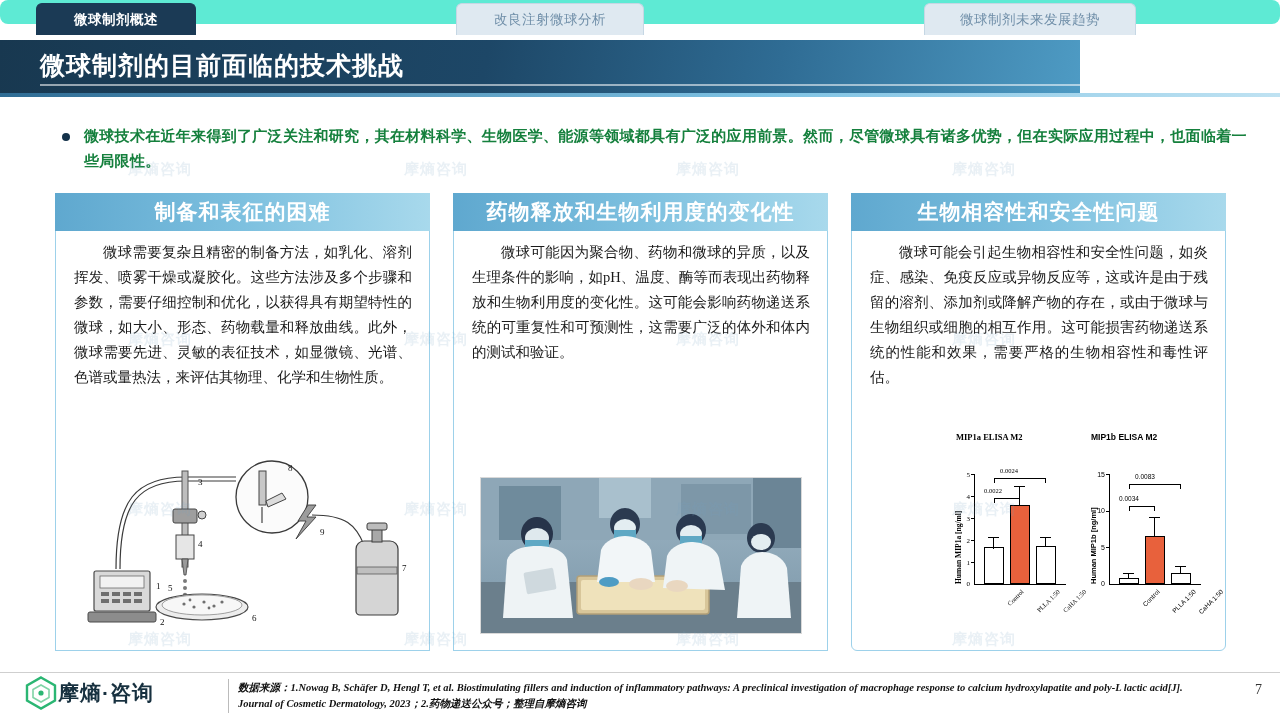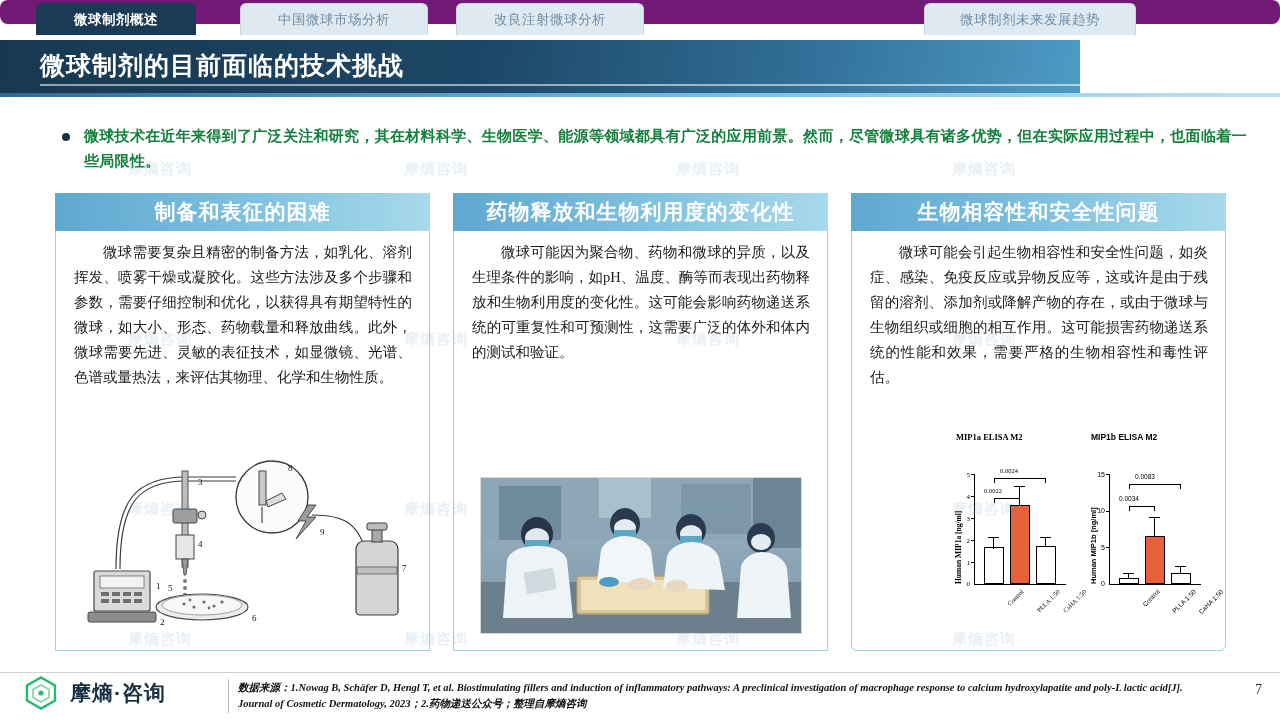--- a/index.html
+++ b/index.html
@@ -13,21 +13,21 @@
     font-family: "Liberation Sans", sans-serif;
     overflow: hidden;
     position: relative;
   }
   
   .tabbar {
     position: absolute;
     top: 0; left: 0;
     width: 1280px;
     height: 24px;
-    background: #701a75;
+    background: #5eead4;
     border-radius: 8px;
   }
   .tab {
     position: absolute;
     top: 3px;
     height: 32px;
     border-radius: 6px 6px 0 0;
     display: flex;
     align-items: center;
     justify-content: center;
@@ -148,21 +148,21 @@
     width: 1280px;
     height: 1px;
     background: #cfcfcf;
   }
   .logo-wrap {
     position: absolute;
     left: 24px;
     top: 676px;
     display: flex;
     align-items: center;
-    gap: 12px;
+    gap: 0;
   }
   .logo-hex {
     width: 34px; height: 34px;
     position: relative;
   }
   .logo-text {
     font-size: 21px;
     font-weight: bold;
     color: #17303f;
     letter-spacing: 1px;
@@ -286,23 +286,20 @@
     background: #000;
   }
   .brk { position: absolute; }
 </style>
 </head>
 <body>
 
 <div class="tabbar">
   <div class="tab active" style="left:36px; width:160px;">
       <span>微球制剂概述</span>
-    </div>
-  <div class="tab" style="left:240px; width:188px;">
-      <span>中国微球市场分析</span>
     </div>
   <div class="tab" style="left:456px; width:188px;">
       <span>改良注射微球分析</span>
     </div>
   <div class="tab" style="left:888px; width:212px;margin-left:36px;">
       <span>微球制剂未来发展趋势</span>
     </div>
 </div>
 
 <div class="titleband">

